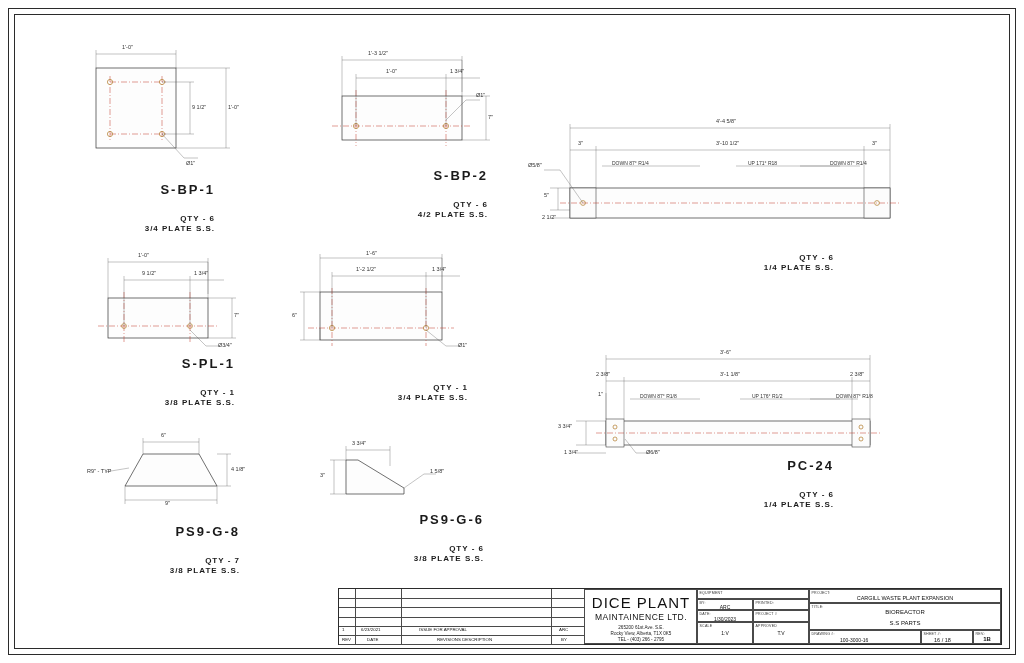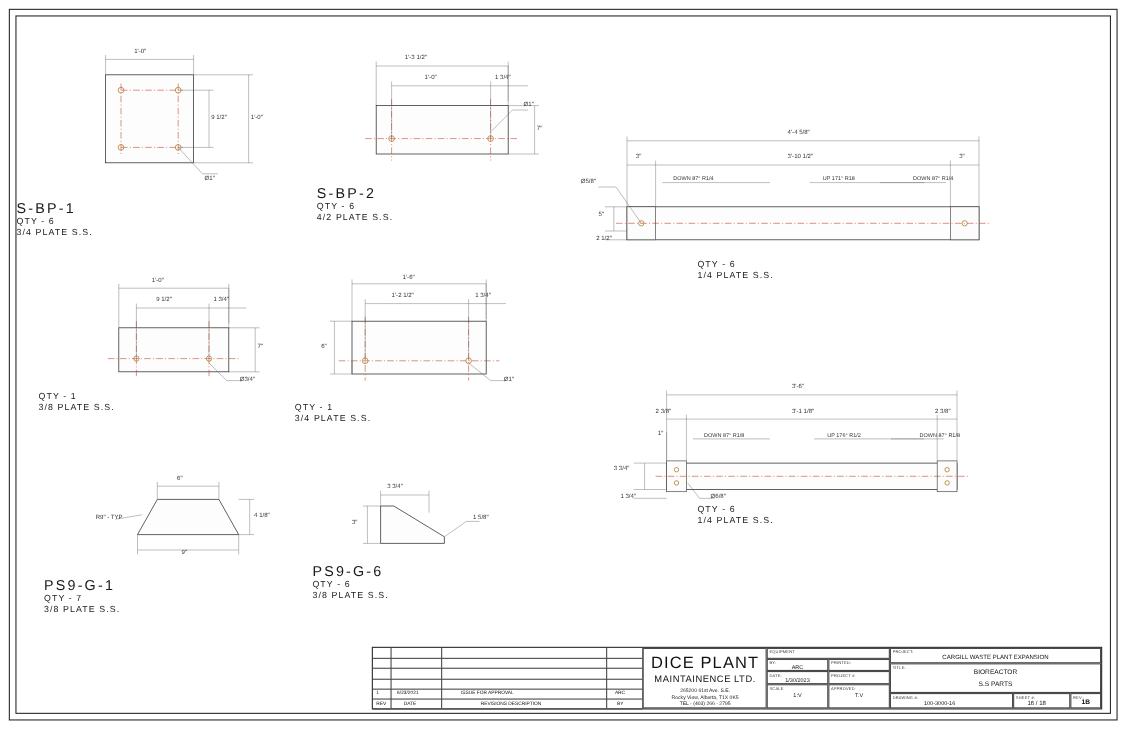--- a/index.html
+++ b/index.html
@@ -1,23 +1,23 @@
 <!DOCTYPE html>
 <html><head>
 <meta charset="utf-8">
 <style>
   html,body{margin:0;padding:0;background:#ffffff;}
   body{width:1024px;height:663px;font-family:"Liberation Sans",sans-serif;color:#111;}
   #sheet{position:relative;width:1024px;height:663px;background:#fff;overflow:hidden;}
   .frame{position:absolute;left:8px;top:8px;width:1006px;height:645px;border:1px solid #2b2b2b;}
   .frame2{position:absolute;left:14px;top:14px;width:994px;height:633px;border:1px solid #2b2b2b;}
   .part{position:absolute;}
-  .cap{position:absolute;text-align:left;width:200px;}
+  .cap{position:absolute;text-align:right;width:200px;font-weight:bold;}
   .cap .t1{font-size:13px;letter-spacing:2px;color:#1a1a1a;}
-  .cap .t2{font-size:8px;letter-spacing:1px;color:#1a1a1a;margin-top:0;}
+  .cap .t2{font-size:8px;letter-spacing:1px;color:#1a1a1a;margin-top:17px;}
   .cap .t3{font-size:8px;letter-spacing:1px;color:#1a1a1a;margin-top:1px;}
   .dim{position:absolute;font-size:5.5px;color:#333;white-space:nowrap;}
   .lbl{position:absolute;font-size:5px;color:#333;white-space:nowrap;}
   svg{display:block;overflow:visible;}
   
   .tb{position:absolute;left:338px;top:588px;width:662px;height:55px;border:1px solid #2b2b2b;font-size:5px;}
   .tb .cell{position:absolute;box-sizing:border-box;border:0.5px solid #4a4a4a;}
   .tb .hd{font-size:3.6px;color:#333;position:absolute;left:1.5px;top:1px;letter-spacing:.2px;}
   .tb .vl{position:absolute;width:100%;text-align:center;font-size:5px;color:#111;}
   .company{position:absolute;text-align:center;width:240px;}
@@ -140,20 +140,21 @@
       <line class="dimln" x1="100" y1="80" x2="116" y2="96"></line>
       <line class="dimln" x1="116" y1="96" x2="130" y2="96"></line>
     </svg>
     <div class="dim" style="left:48px;top:2px;">1'-0"</div>
     <div class="dim" style="left:52px;top:20px;">9 1/2"</div>
     <div class="dim" style="left:104px;top:20px;">1 3/4"</div>
     <div class="dim" style="left:144px;top:62px;">7"</div>
     <div class="dim" style="left:128px;top:92px;">Ø3/4"</div>
   </div>
   <div class="cap" style="left:35px;top:356px;">
+    <div class="t1">S-PL-1</div>
     <div class="t2">QTY - 1</div>
     <div class="t3">3/8 PLATE S.S.</div>
   </div>
 
   <div class="part" style="left:290px;top:250px;width:220px;height:115px;">
     <svg width="220" height="115">
       <rect class="face" x="30" y="42" width="122" height="48"></rect>
       <line class="cl" x1="18" y1="78" x2="164" y2="78"></line>
       <line class="cl" x1="42" y1="38" x2="42" y2="96"></line>
       <line class="cl" x1="136" y1="38" x2="136" y2="96"></line>
@@ -200,21 +201,21 @@
       <line class="dimln" x1="122" y1="26" x2="136" y2="26"></line>
       <line class="dimln" x1="122" y1="58" x2="136" y2="58"></line>
       <line class="dimln" x1="10" y1="44" x2="34" y2="40"></line>
     </svg>
     <div class="dim" style="left:66px;top:4px;">6"</div>
     <div class="dim" style="left:-8px;top:40px;">R9" - TYP</div>
     <div class="dim" style="left:136px;top:38px;">4 1/8"</div>
     <div class="dim" style="left:70px;top:72px;">9"</div>
   </div>
   <div class="cap" style="left:40px;top:524px;">
-    <div class="t1">PS9-G-1</div>
+    <div class="t1">PS9-G-8</div>
     <div class="t2">QTY - 7</div>
     <div class="t3">3/8 PLATE S.S.</div>
   </div>
 
   <div class="part" style="left:320px;top:440px;width:180px;height:80px;">
     <svg width="180" height="80">
       <path class="face" d="M26 20 L38 20 L84 48 L84 54 L26 54 Z"></path>
       <line class="dimln" x1="26" y1="10" x2="70" y2="10"></line>
       <line class="dimln" x1="26" y1="6" x2="26" y2="20"></line>
       <line class="dimln" x1="70" y1="6" x2="70" y2="26"></line>
@@ -320,20 +321,21 @@
     <div class="dim" style="left:310px;top:26px;">2 3/8"</div>
     <div class="dim" style="left:58px;top:46px;">1"</div>
     <div class="dim" style="left:18px;top:78px;">3 3/4"</div>
     <div class="dim" style="left:24px;top:104px;">1 3/4"</div>
     <div class="dim" style="left:106px;top:104px;">Ø6/8"</div>
     <div class="lbl" style="left:100px;top:48px;">DOWN 87° R1/8</div>
     <div class="lbl" style="left:212px;top:48px;">UP 176° R1/2</div>
     <div class="lbl" style="left:296px;top:48px;">DOWN 87° R1/8</div>
   </div>
   <div class="cap" style="left:634px;top:458px;">
+    <div class="t1">PC-24</div>
     <div class="t2">QTY - 6</div>
     <div class="t3">1/4 PLATE S.S.</div>
   </div>
 
   <div class="tb">
 
     <div class="revtab">
       <div class="revrow" style="top:0;height:9.2px;"></div>
       <div class="revrow" style="top:9.2px;height:9.2px;"></div>
       <div class="revrow" style="top:18.4px;height:9.2px;"></div>

